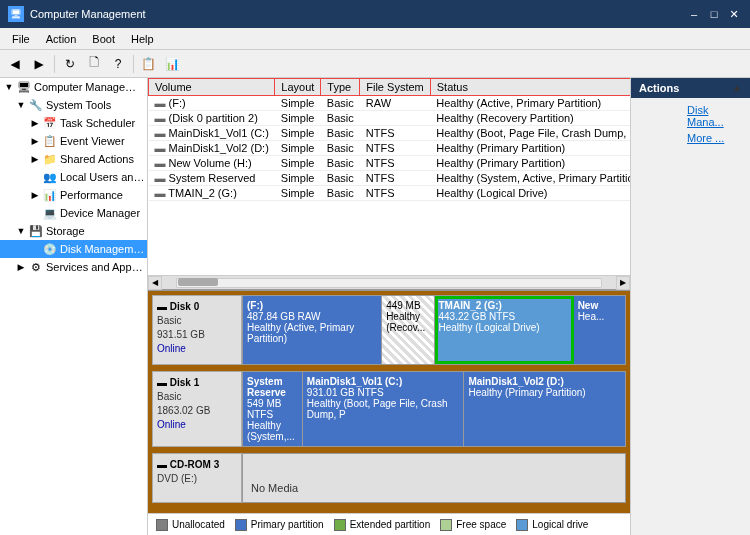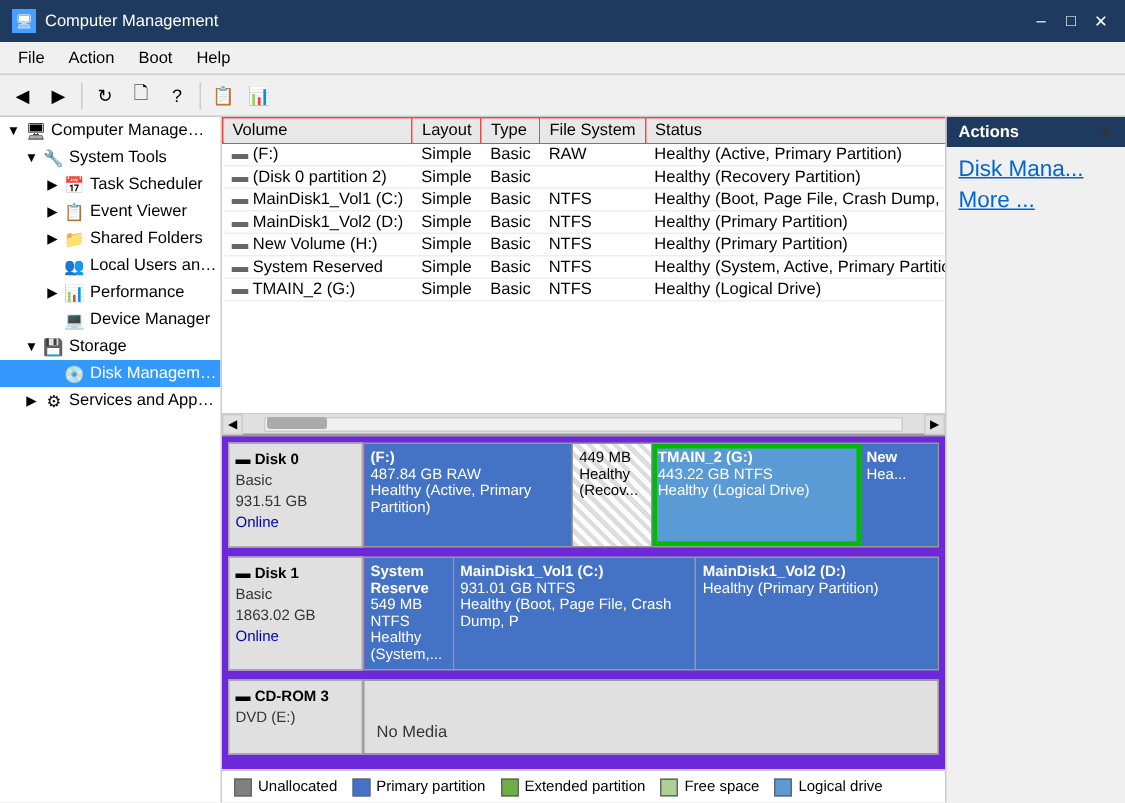--- a/index.html
+++ b/index.html
@@ -34,30 +34,30 @@
     .indent1 { padding-left: 14px; }
     .indent2 { padding-left: 28px; }
     
     
     .table-area { flex: 1; overflow-y: auto; overflow-x: auto; background: white; position: relative; }
     
     
     .actions-panel { width: 120px; min-width: 120px; background: #f0f0f0; border-left: 1px solid #ccc; overflow-y: auto; }
     .actions-header { background: #1e3a5f; color: white; padding: 4px 8px; font-weight: bold; font-size: 11px; }
     .actions-section { padding: 4px; }
-    .actions-link { color: #0066cc; cursor: pointer; padding: 2px 4px; display: block; font-size: 15px; text-decoration: underline; }
+    .actions-link { color: #0066cc; cursor: pointer; padding: 2px 4px; display: block; font-size: 11px; text-decoration: underline; margin-left: 48px; }
     .actions-scroll-btn { font-size: 10px; cursor: pointer; color: #333; }
 
     
     .volume-table { width: 100%; border-collapse: collapse; font-size: 11px; }
     .volume-table th { background: #e8e8e8; border: 1px solid #ef4444; padding: 2px 6px; text-align: left; font-weight: normal; white-space: nowrap; cursor: pointer; position: sticky; top: 0; z-index: 1; }
     .volume-table td { border-bottom: 1px solid #eee; padding: 1px 6px; white-space: nowrap; }
 
     
-    .disk-view-area { background: #6d28d9; border-top: 2px solid #999; overflow-y: auto; min-height: 160px; padding: 4px; }
+    .disk-view-area { background: #a16207; border-top: 2px solid #999; overflow-y: auto; min-height: 160px; padding: 4px; }
     
     
     .disk-row { display: flex; align-items: stretch; margin-bottom: 6px; min-height: 70px; }
     .disk-label { width: 90px; min-width: 90px; background: #e0e0e0; border: 1px solid #aaa; padding: 4px; font-size: 10px; line-height: 1.4; flex-shrink: 0; }
     .disk-label-title { font-weight: bold; }
     .disk-label-type { color: #333; }
     .disk-label-size { color: #333; }
     .disk-label-status { color: #00a; }
     .disk-partitions { flex: 1; display: flex; border: 1px solid #999; overflow: hidden; }
     
@@ -140,21 +140,21 @@
       <span class="tree-label">Task Scheduler</span>
     </div>
     <div class="tree-item indent2">
       <div class="tree-expand">▶</div>
       <div class="tree-icon">📋</div>
       <span class="tree-label">Event Viewer</span>
     </div>
     <div class="tree-item indent2">
       <div class="tree-expand">▶</div>
       <div class="tree-icon">📁</div>
-      <span class="tree-label">Shared Folders</span>
+      <span class="tree-label">Shared Actions</span>
     </div>
     <div class="tree-item indent2">
       <div class="tree-expand"> </div>
       <div class="tree-icon">👥</div>
       <span class="tree-label">Local Users and Groups</span>
     </div>
     <div class="tree-item indent2">
       <div class="tree-expand">▶</div>
       <div class="tree-icon">📊</div>
       <span class="tree-label">Performance</span>

